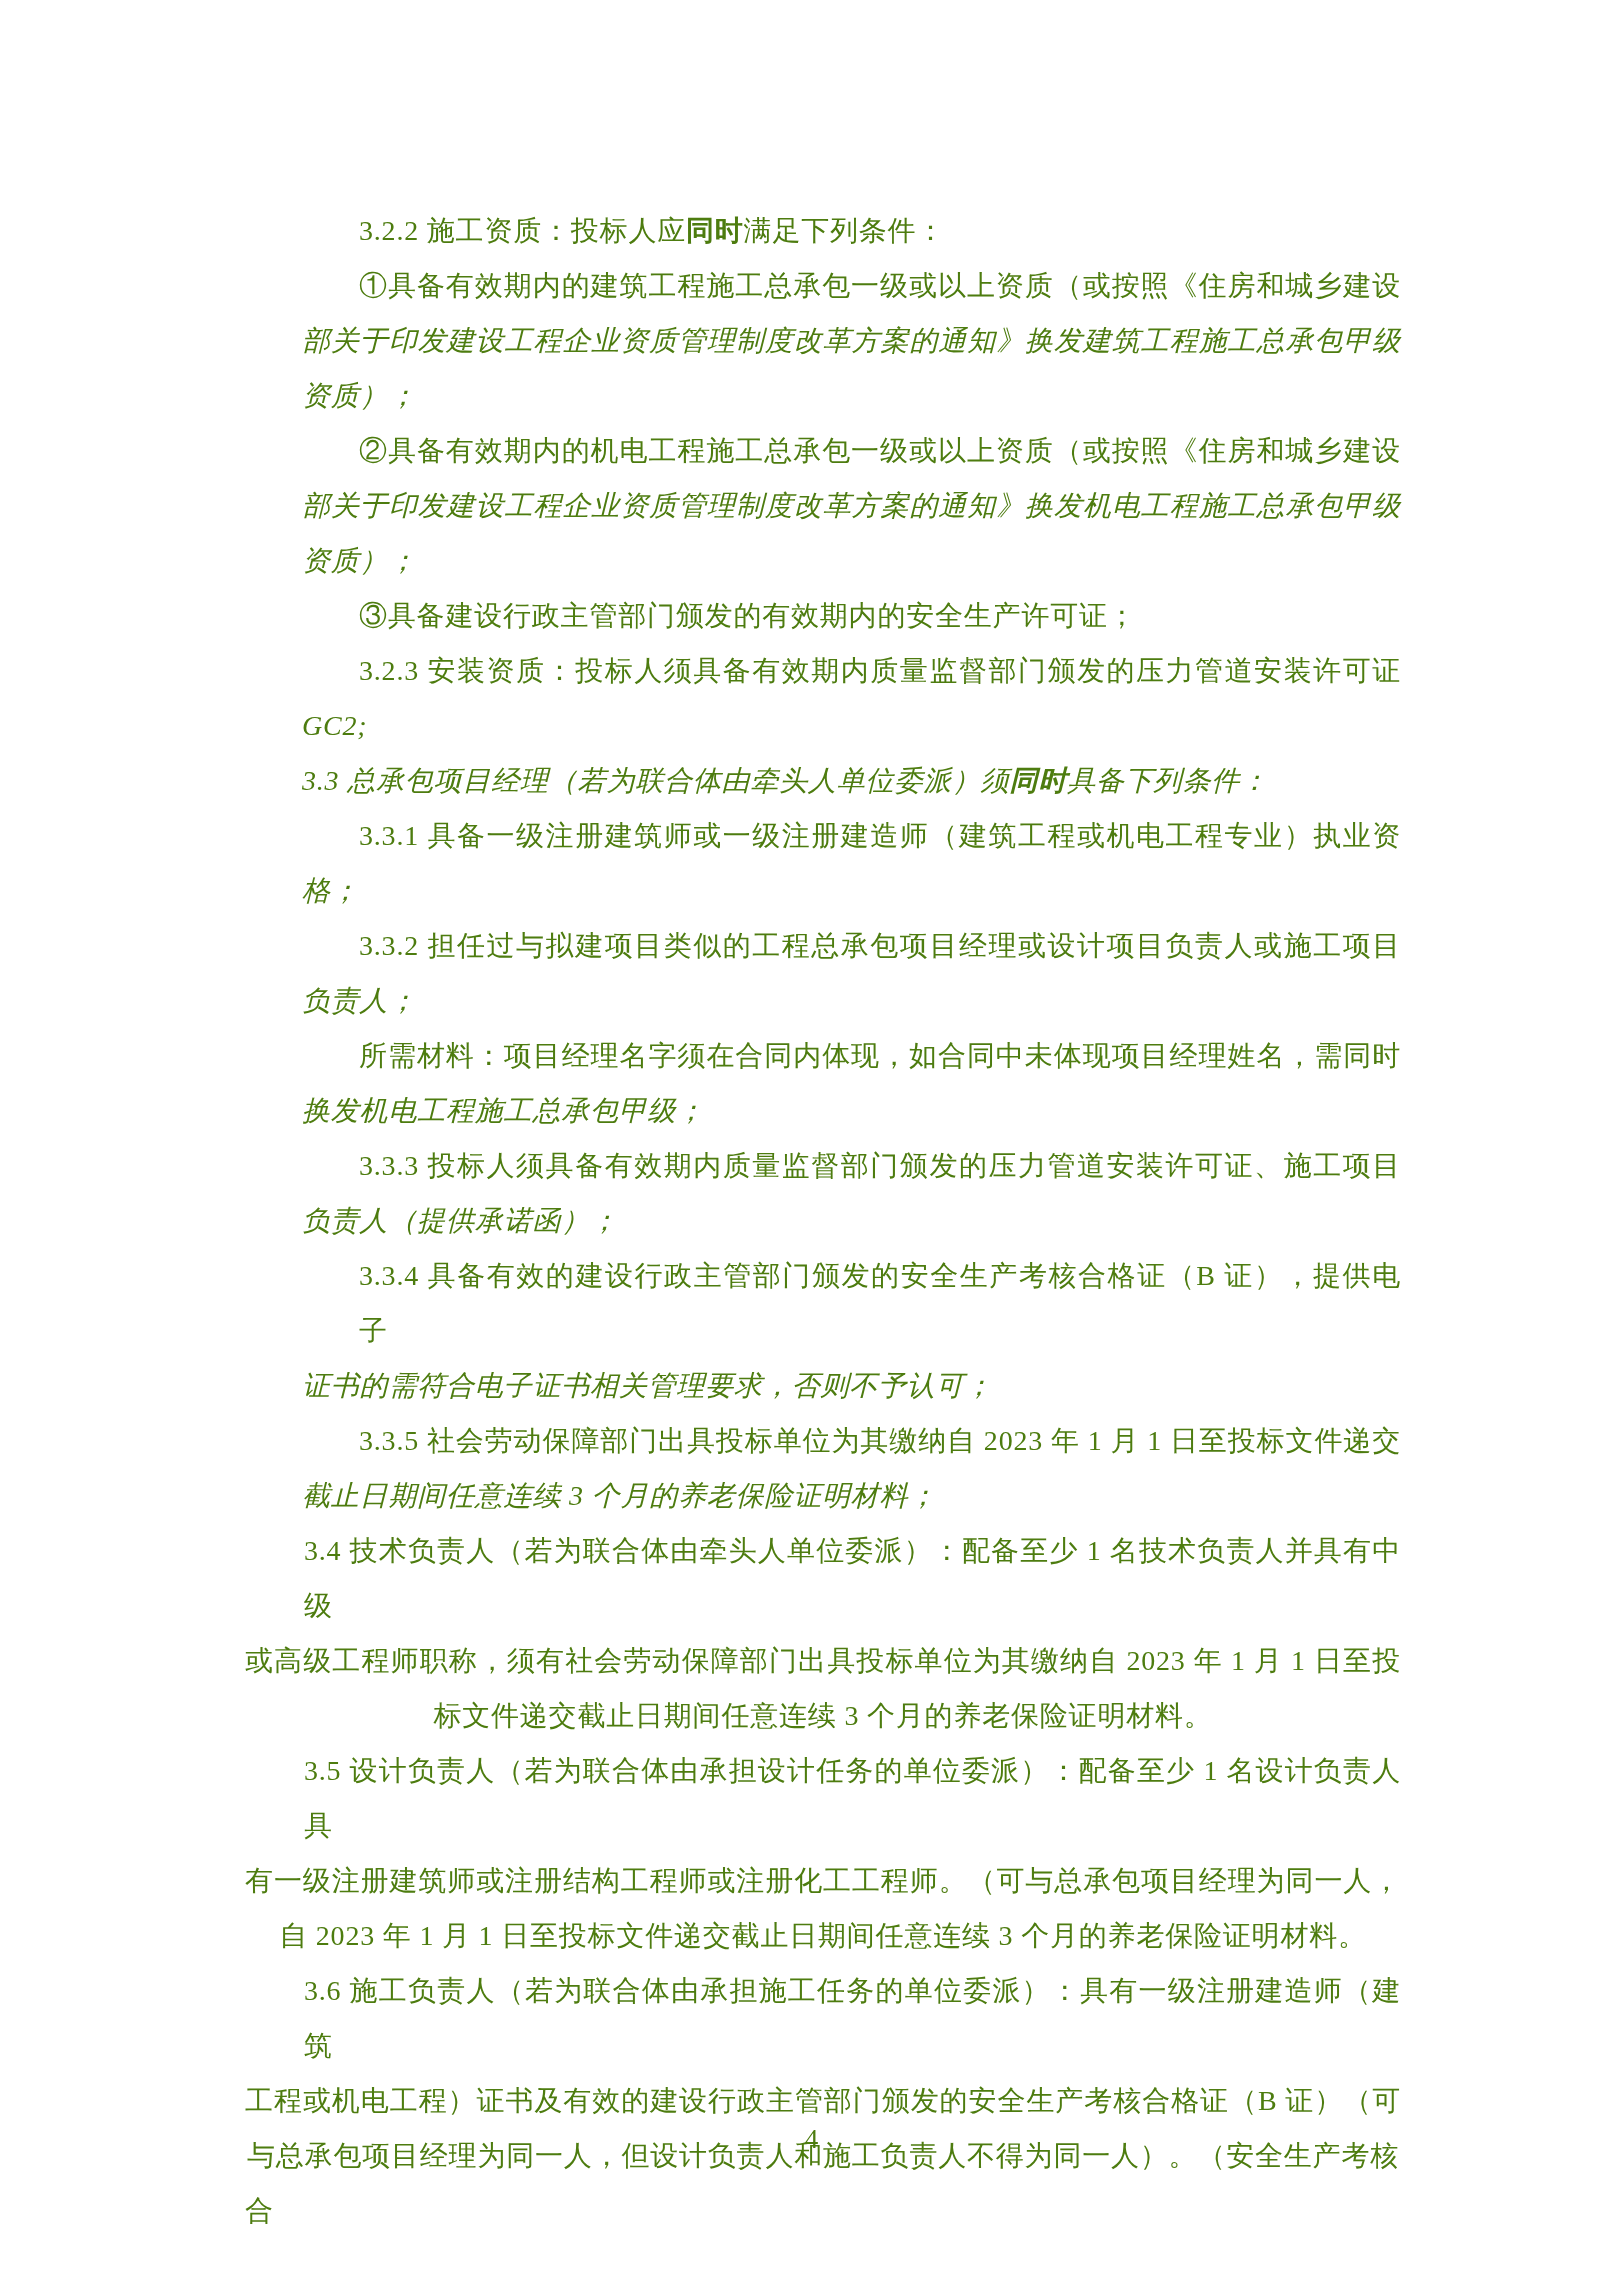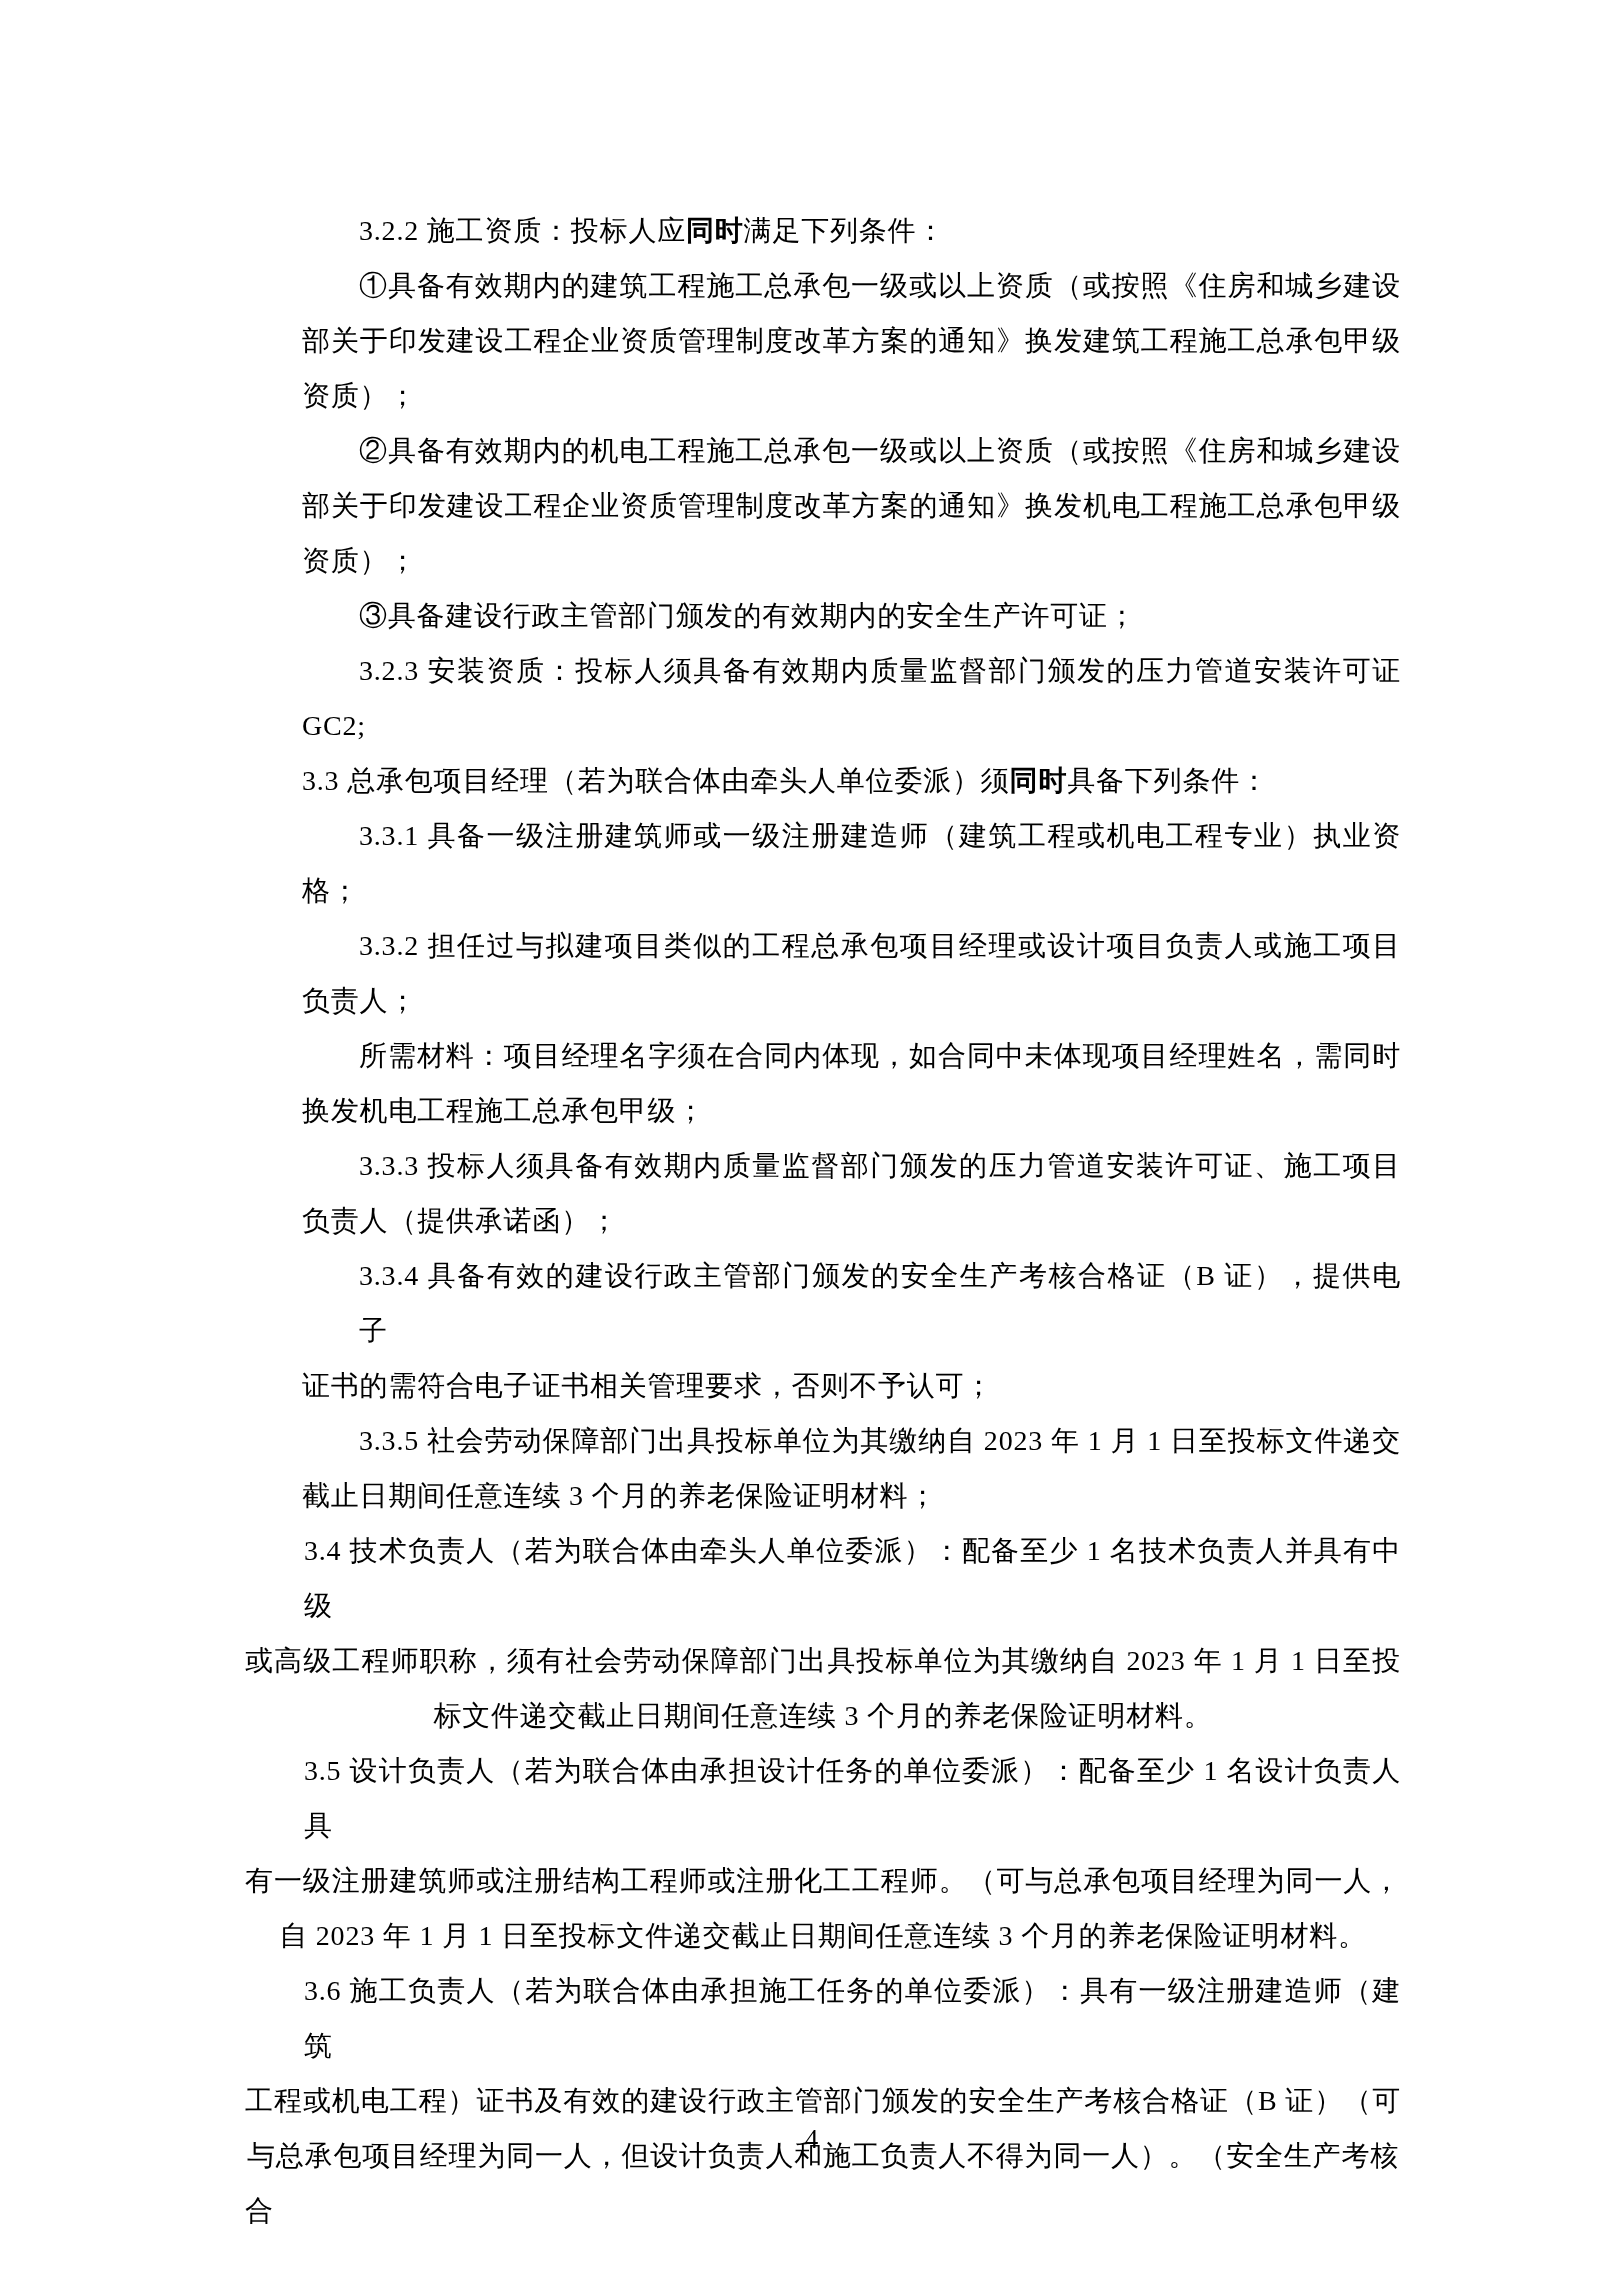--- a/index.html
+++ b/index.html
@@ -6,21 +6,21 @@
     margin: 0;
     padding: 0;
     background: #e8e8e8;
   }
   .page {
     position: relative;
     width: 1623px;
     height: 2295px;
     margin: 0 auto;
     background: #ffffff;
-    color: #000000;
+    color: #4d7c0f;
     font-family: "Liberation Serif", "DejaVu Serif", serif;
     overflow: hidden;
   }
   .doc-body {
     position: absolute;
     top: 203px;
     left: 0;
     right: 0;
   }
   .ln {
@@ -31,21 +31,21 @@
     letter-spacing: 0.8px;
   }
   
   .just {
     text-align: justify;
     text-align-last: justify;
     -moz-text-align-last: justify;
   }
   
   .ind-a1 { margin-left: 359px; }  
-  .ind-a0 { margin-left: 302px; }  
+  .ind-a0 { margin-left: 302px; font-style: italic; }  
   .ind-b1 { margin-left: 304px; }  
   .ind-b0 { margin-left: 245px; text-align: center; }  
   .bold { font-weight: 700; }
   .page-number {
     position: absolute;
     top: 2122px;
     left: 0;
     width: 100%;
     text-align: center;
     font-size: 27px;

